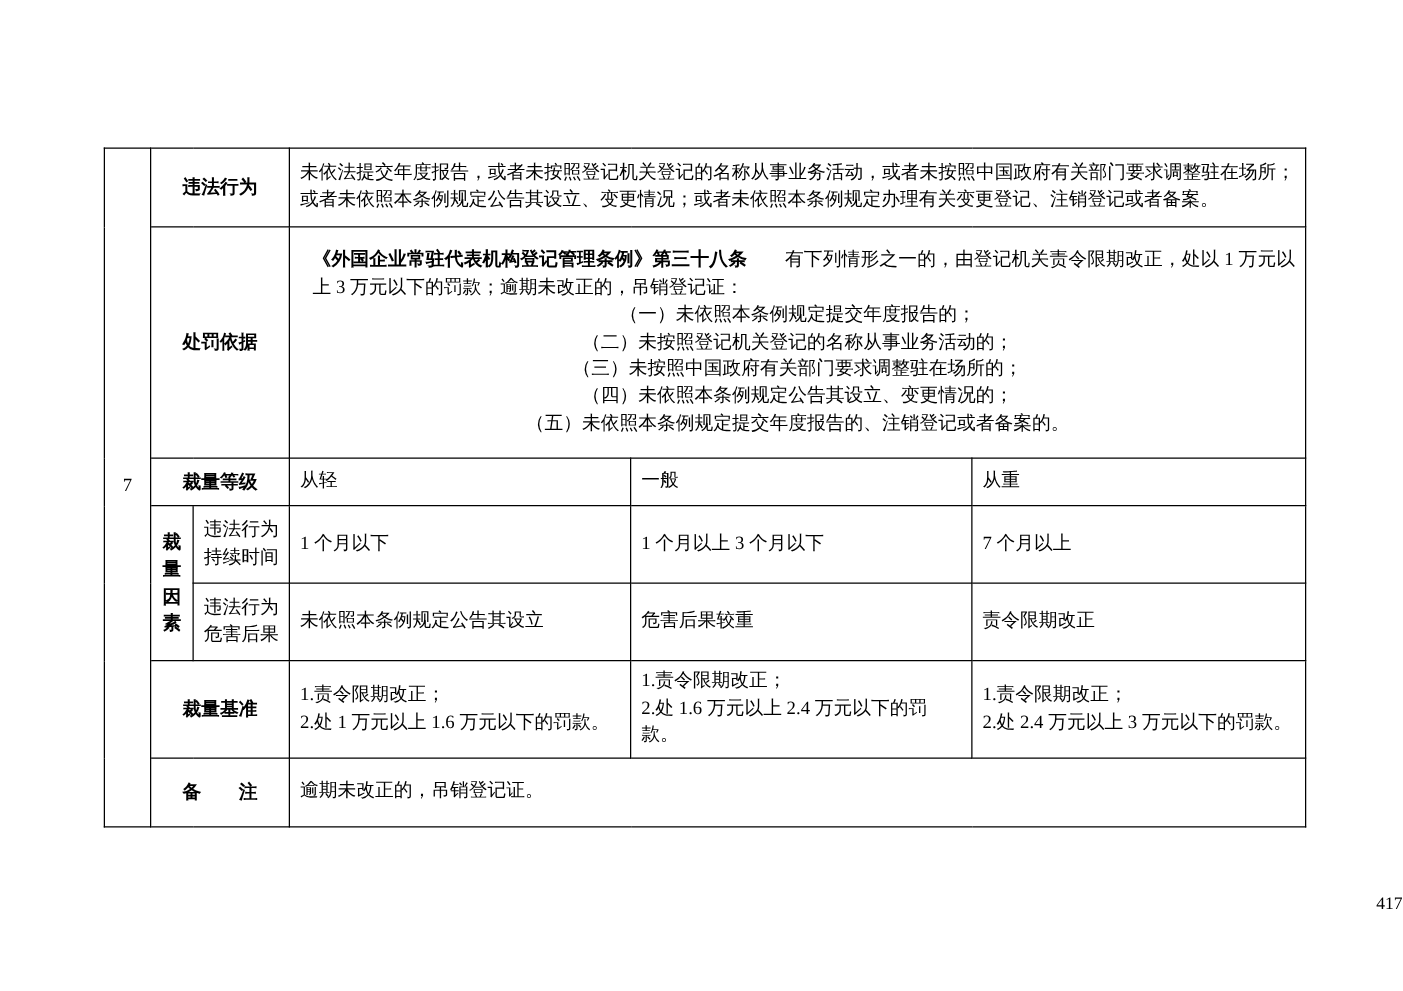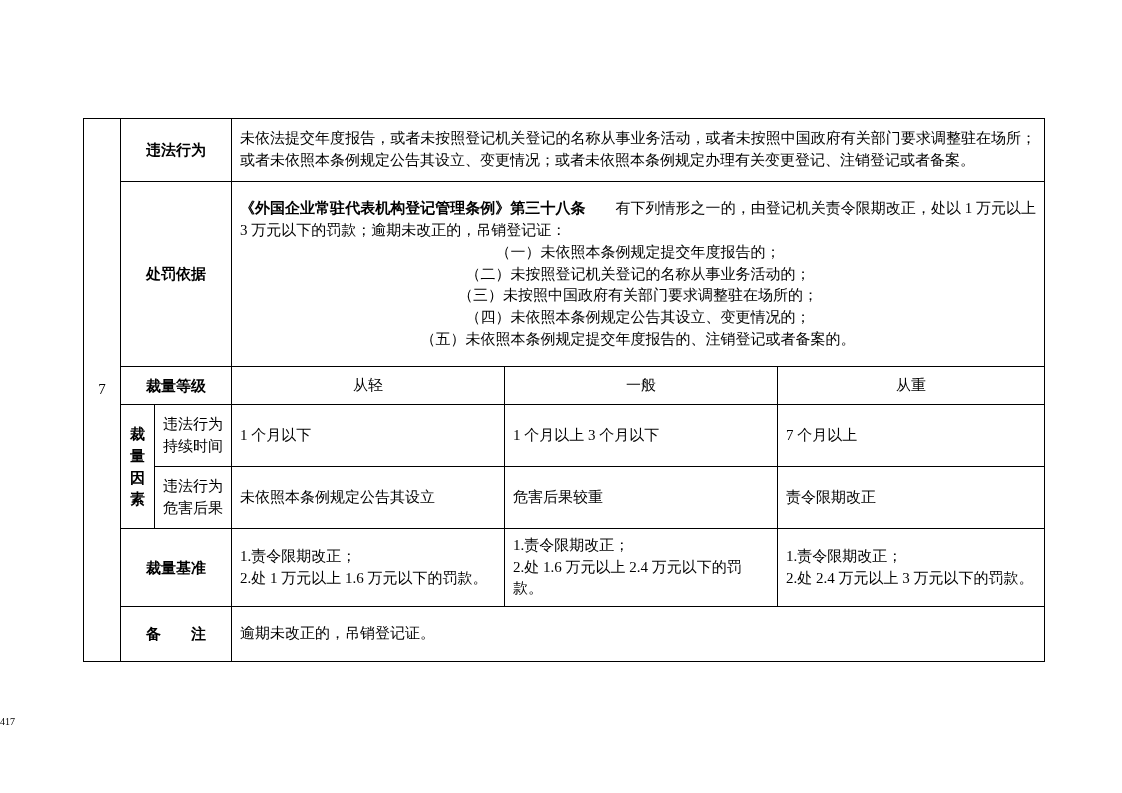--- a/index.html
+++ b/index.html
@@ -46,42 +46,42 @@
     line-height:1.4;
     padding:2px 0;
   }
   td.sublabel{
     text-align:center;
     white-space:pre-line;
     font-size:15px;
     padding:2px;
   }
   td.content{ text-align:justify; }
-  td.cellcenter{ text-align:center; }
+  td.cellcenter{ text-align:left; }
   td.prelines{ white-space:pre-line; }
-  .lead{ margin:0 0 0 0; text-align:justify; }
+  .lead{ margin:0 0 0 10px; text-align:justify; }
   .lead .bold{
     font-family:"Liberation Sans","DejaVu Sans",sans-serif;
     font-weight:bold;
   }
   .lead .rest{ white-space:pre-wrap; }
   .pitem{ text-align:center; }
   .r1{ height:63px; }
   .r2{ height:185px; }
   .r3{ height:38px;margin-top:20px; }
   .r4{ height:62px; }
   .r5{ height:62px; }
   .r6{ height:78px; }
   .r7{ height:55px; }
   .pageno{
     position:absolute;
     left:0;top:716px;
     width:100%;
-    text-align:left;
-    font-size:10px;
+    text-align:right;
+    font-size:14px;
   }
 </style>
 </head>
 <body>
 
 <div class="page">
 
   <table class="main">
     <colgroup>
       <col style="width:37px">

